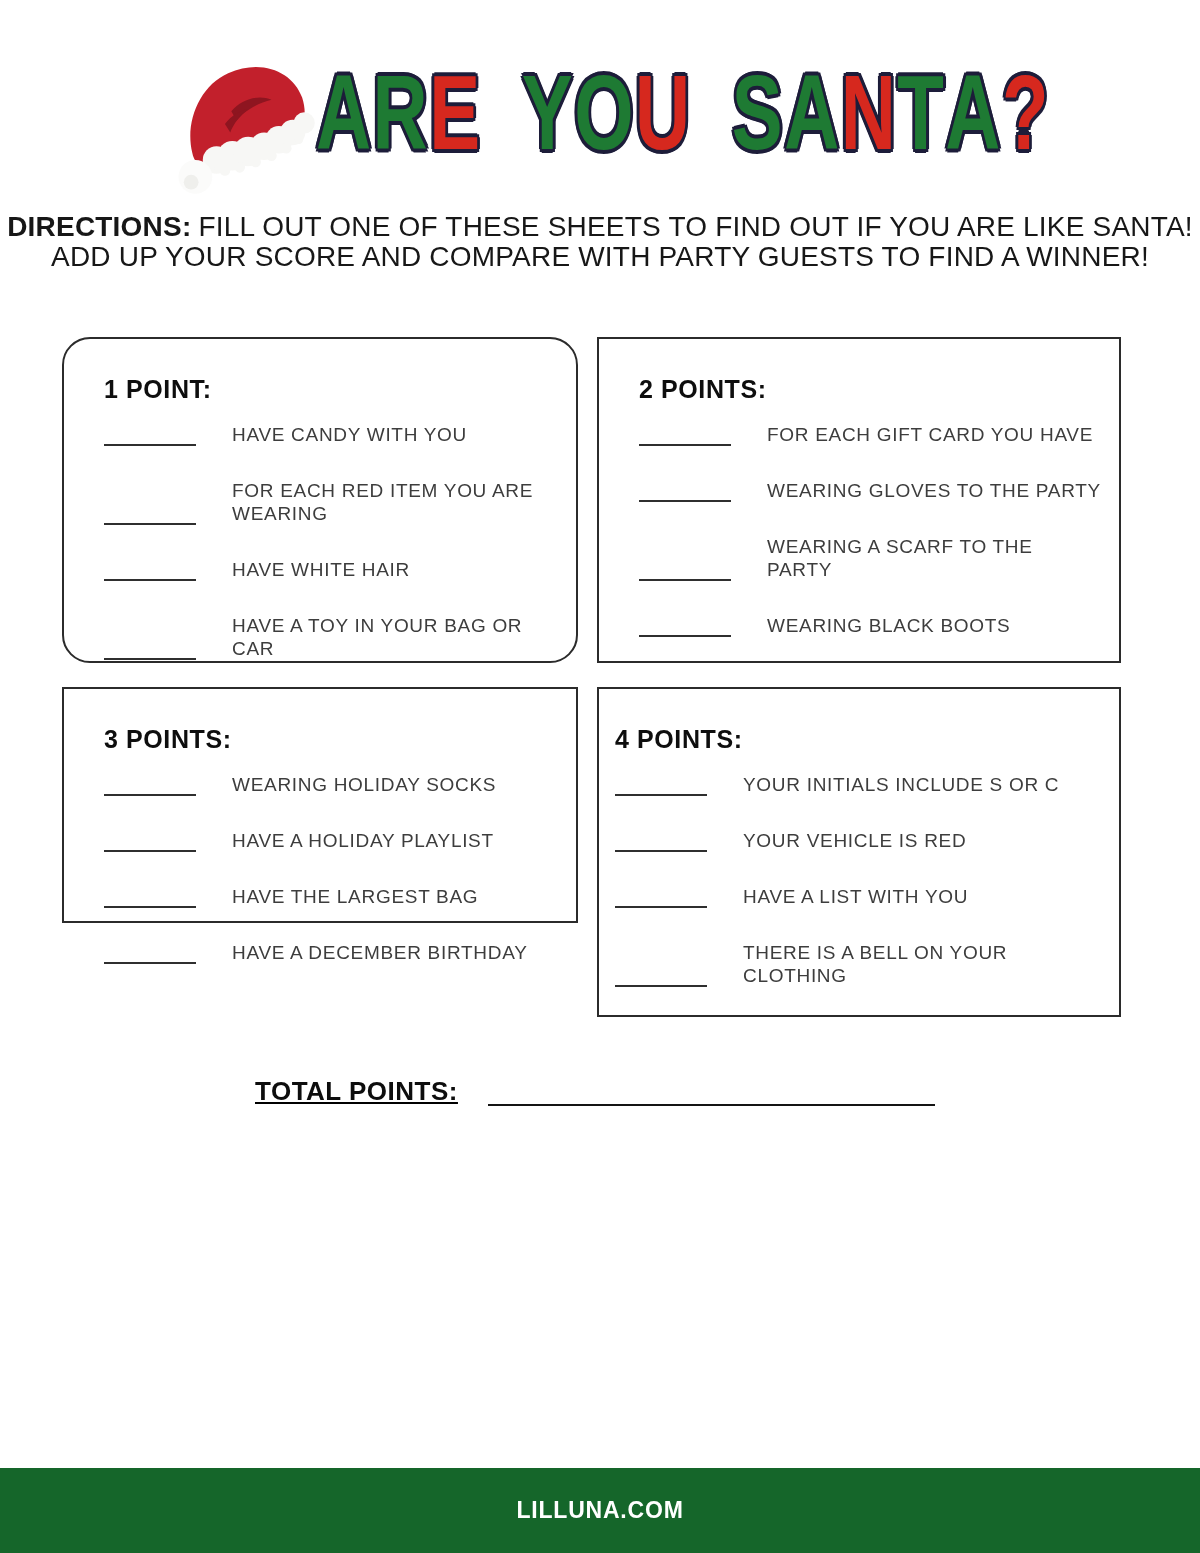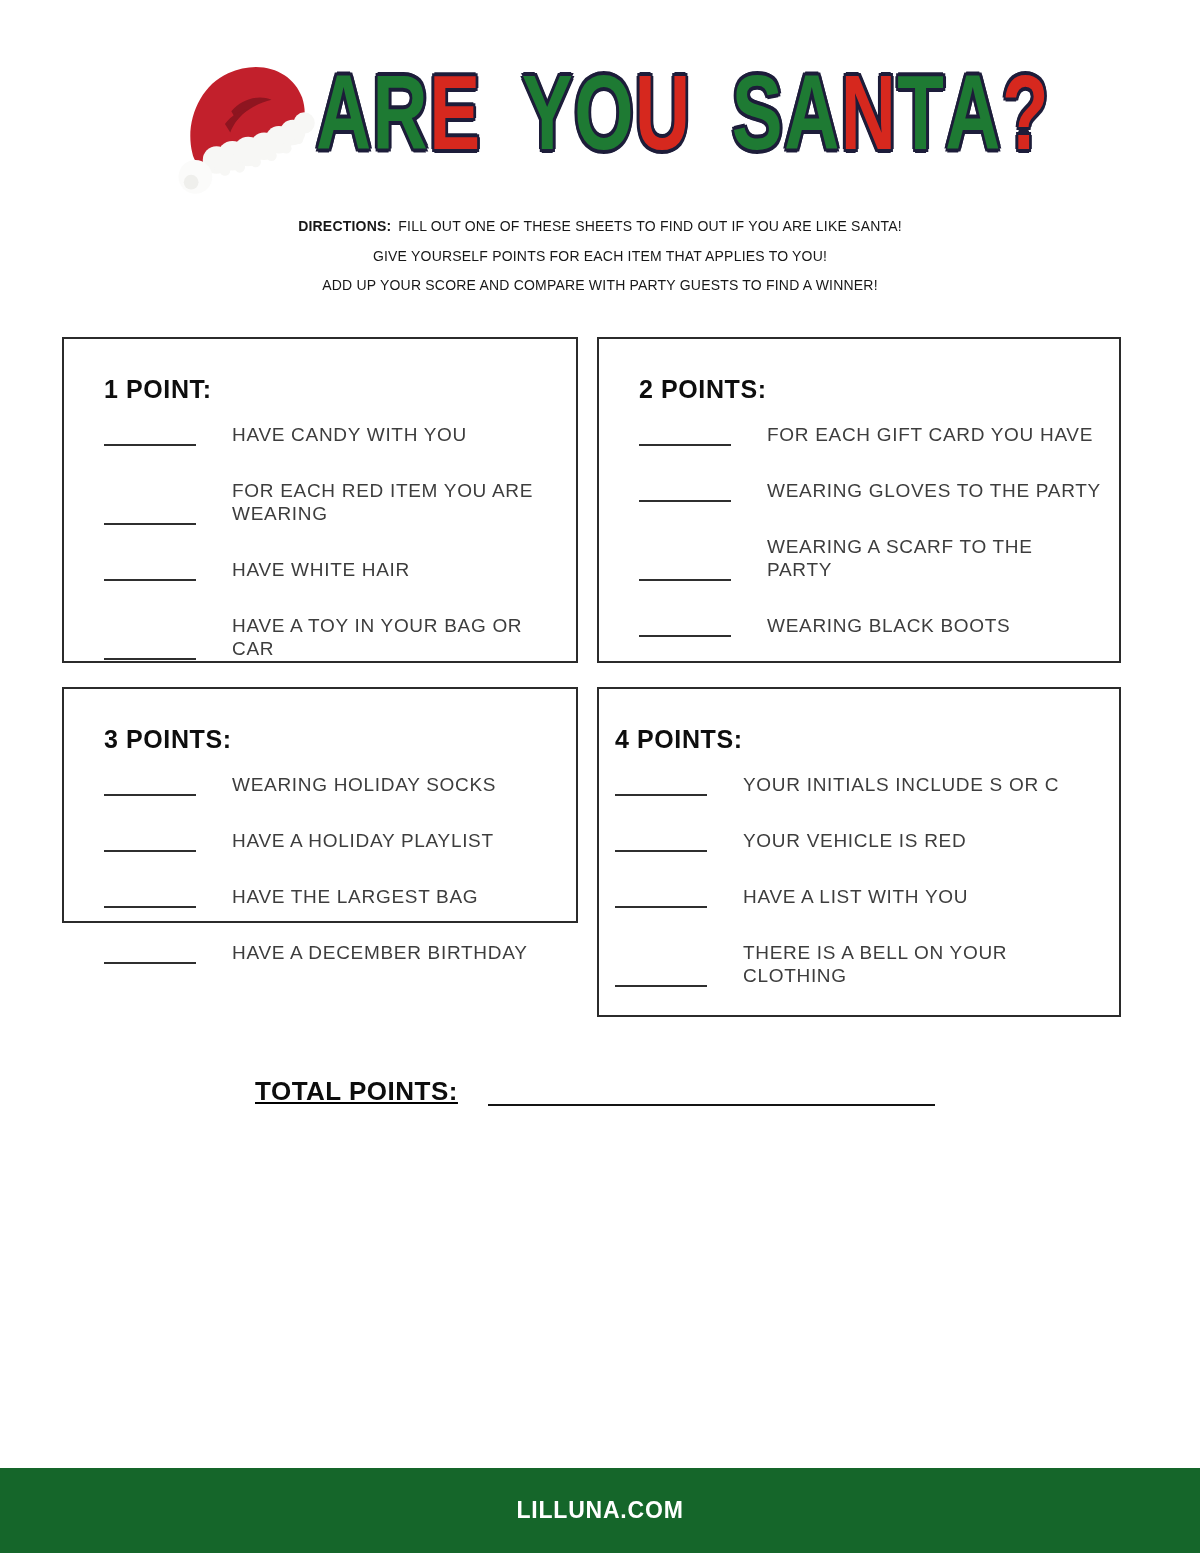--- a/index.html
+++ b/index.html
@@ -27,30 +27,30 @@
       -3px  3px 0 var(--outline), 3px  3px 0 var(--outline),
       -4px  0   0 var(--outline), 4px  0   0 var(--outline),
        0   -4px 0 var(--outline), 0    4px 0 var(--outline);
   }
   .letter.green{color:var(--green);}
   .letter.red{color:var(--red);}
 
   
   .directions{
     position:absolute;top:212px;left:0;width:1200px;text-align:center;
-    font-size:14px;line-height:29.5px;color:var(--ink);letter-spacing:0.2px;
+    font-size:28px;line-height:29.5px;color:var(--ink);letter-spacing:0.2px;
   }
   .directions .dir-label{font-weight:bold;margin-right:7px;}
 
   
   .box{
     position:absolute;background:#fff;border:2px solid #2b2b2b;box-sizing:border-box;
     width:516px;height:326px;padding:36px 16px 0 40px;
   }
-  #box-0{left:62px;top:337px;}
+  #box-0{left:62px;top:337px;border-radius:28px;}
   #box-1{left:597px;top:337px;width:524px;}
   #box-2{left:62px;top:687px;height:236px;}
   #box-3{left:597px;top:687px;width:524px;height:330px;padding-left:16px;}
   .box-heading{font-size:25px;font-weight:bold;color:#0e0e0e;letter-spacing:0.6px;}
   .item-row{display:flex;align-items:flex-end;margin-top:33px;}
   .box-items .item-row:first-child{margin-top:19px;}
   .blank-line{width:92px;height:18px;border-bottom:2px solid #2f2f2f;margin-right:36px;flex:none;}
   .item-label{font-size:19px;color:#3d3d3d;letter-spacing:0.7px;line-height:23px;}
 
   
@@ -117,21 +117,20 @@
         <span class="letter green">T</span>
         <span class="letter green">A</span>
         <span class="letter red">?</span>
       </span>
     </div>
 
   <div class="directions">
     <div>
       <span class="dir-label">DIRECTIONS:</span><span>FILL OUT ONE OF THESE SHEETS TO FIND OUT IF YOU ARE LIKE SANTA!</span>
     </div>
-    <div>GIVE YOURSELF POINTS FOR EACH ITEM THAT APPLIES TO YOU!</div>
     <div>ADD UP YOUR SCORE AND COMPARE WITH PARTY GUESTS TO FIND A WINNER!</div>
   </div>
 
   <div class="box" id="box-0">
     <div class="box-heading">1 POINT:</div>
     <div class="box-items">
         <div class="item-row">
           <span class="blank-line"></span>
           <span class="item-label">HAVE CANDY WITH YOU</span>
         </div>

